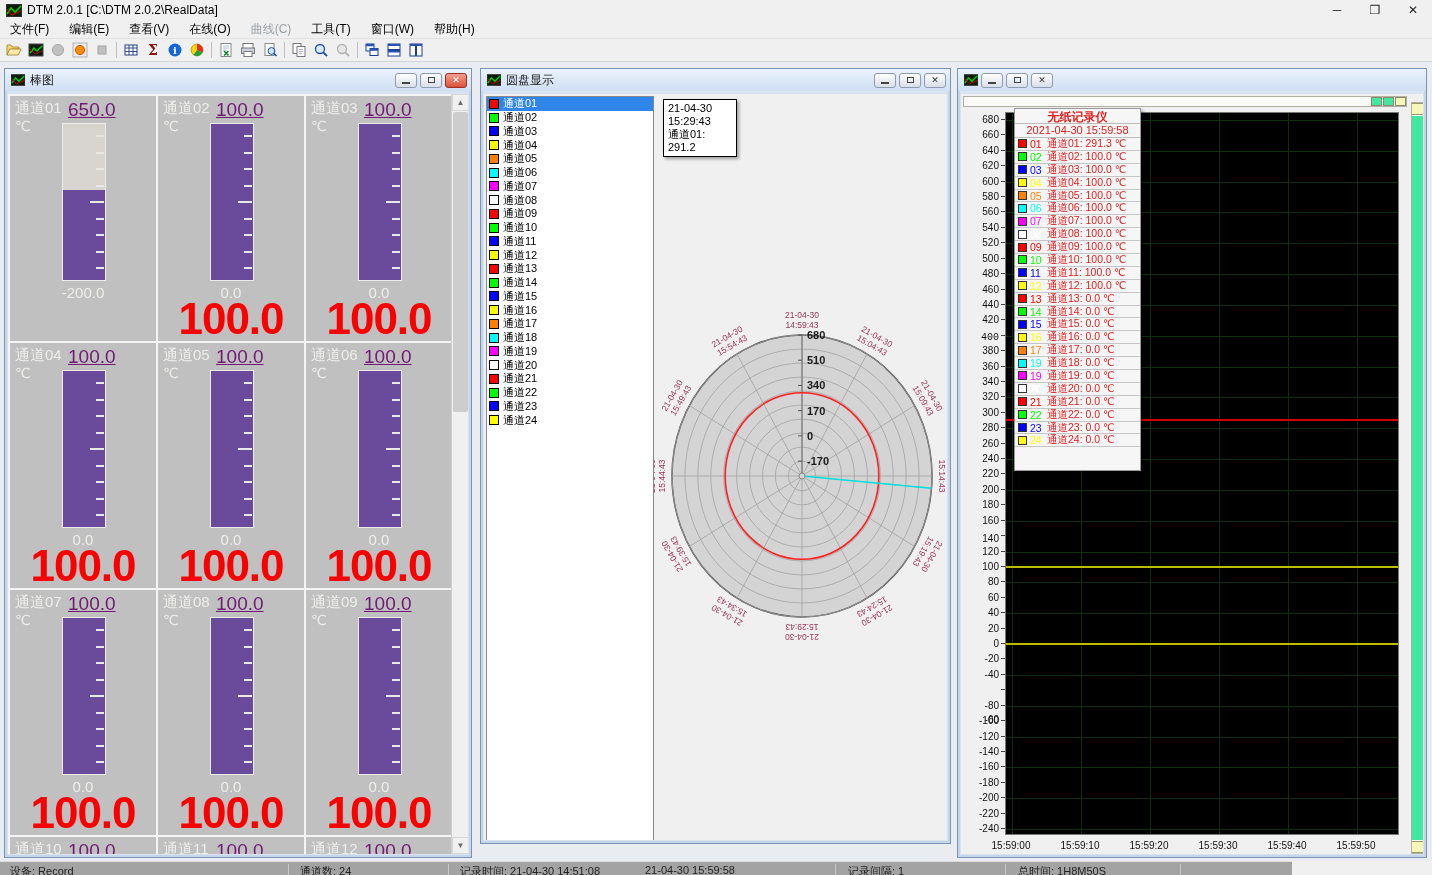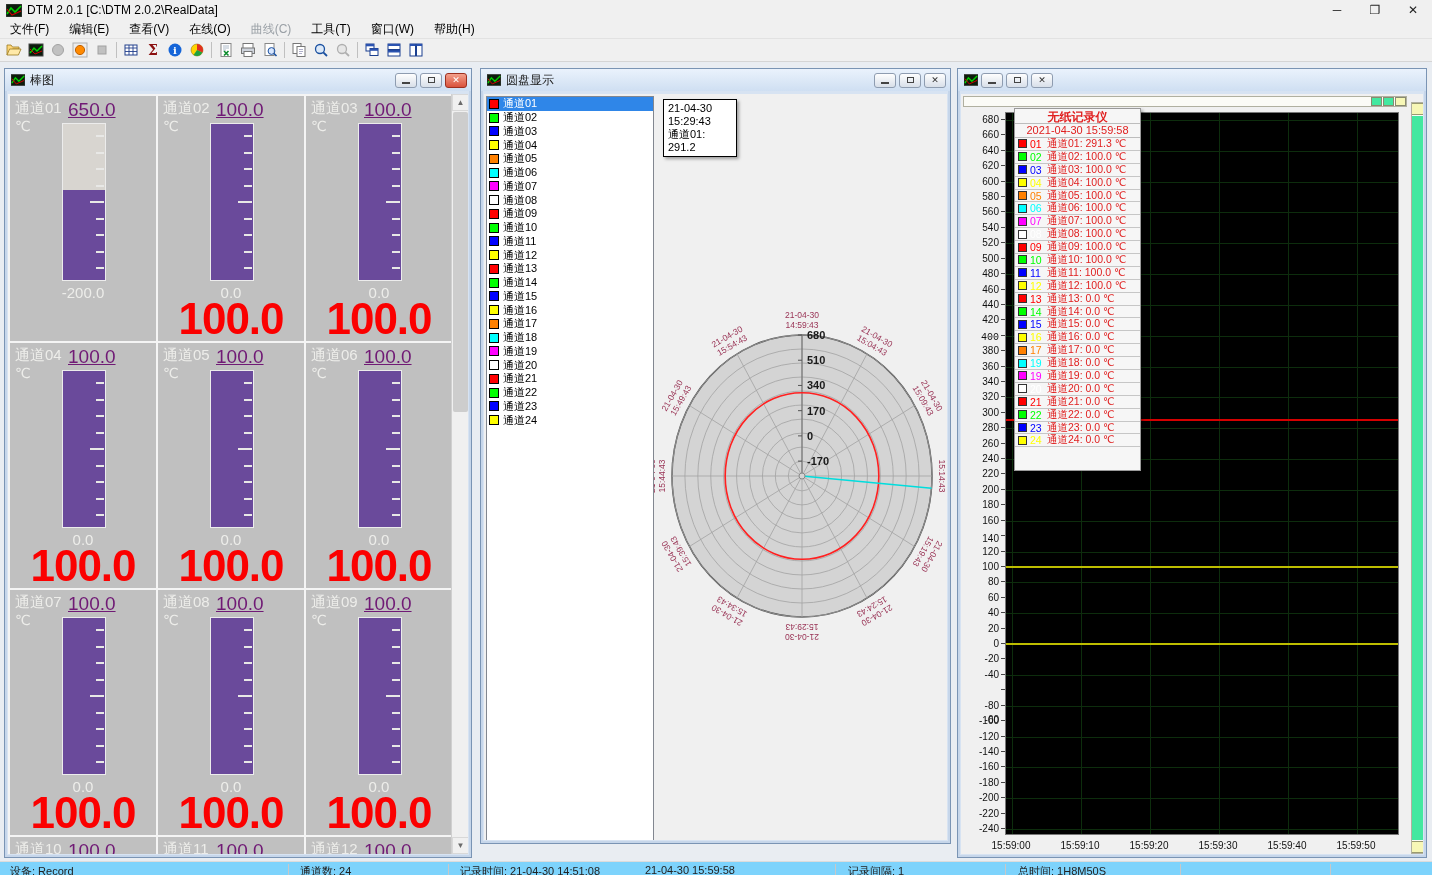--- a/index.html
+++ b/index.html
@@ -70,21 +70,21 @@
   .xlab { position:absolute; width:62px; text-align:center; font-size:10px; color:#111; }
   #trendLegend { position:absolute; left:53px; top:14px; width:127px; height:363px; background:#f6f6f6; border:1px solid #9a9a9a; box-shadow:2px 2px 3px rgba(0,0,0,.3); }
   .lg-title { height:15px; text-align:center; color:#e02020; font-size:12px; font-weight:bold; border-bottom:1px solid #bdbdbd; }
   .lg-time { height:14px; text-align:center; color:#e02020; font-size:11px; border-bottom:1px solid #bdbdbd; }
   .lg-row { height:12.9px; display:flex; align-items:center; border-bottom:1px solid #c6c6c6; font-size:10.5px; }
   .lg-sw { width:9px; height:9px; border:1px solid #333; margin:0 3px 0 3px; flex:none; }
   .lg-num { width:17px; font-size:10.5px; }
   .lg-text { color:#e02020; white-space:nowrap; }
 
   
-  .statusbar { position:absolute; left:0; top:861px; width:1432px; height:14px; background:#7dd3fc; border-top:1px solid #dcdcdc; overflow:hidden; }
+  .statusbar { position:absolute; left:0; top:861px; width:1292px; height:14px; background:#a3a3a3; border-top:1px solid #dcdcdc; overflow:hidden; }
   .sb-field { position:absolute; top:2px; font-size:11px; color:#222; white-space:nowrap; }
   .sb-sep { position:absolute; top:2px; width:1px; height:14px; background:#c8c8c8; }
 </style>
 </head>
 <body>
 
 <div class="titlebar">
   <span style="display:inline-flex;width:16px;height:13px;">
       <svg viewBox="0 0 16 13" width="16" height="13">
         <rect x="0" y="0" width="16" height="13" fill="#0c1c0c" stroke="#444"></rect>

